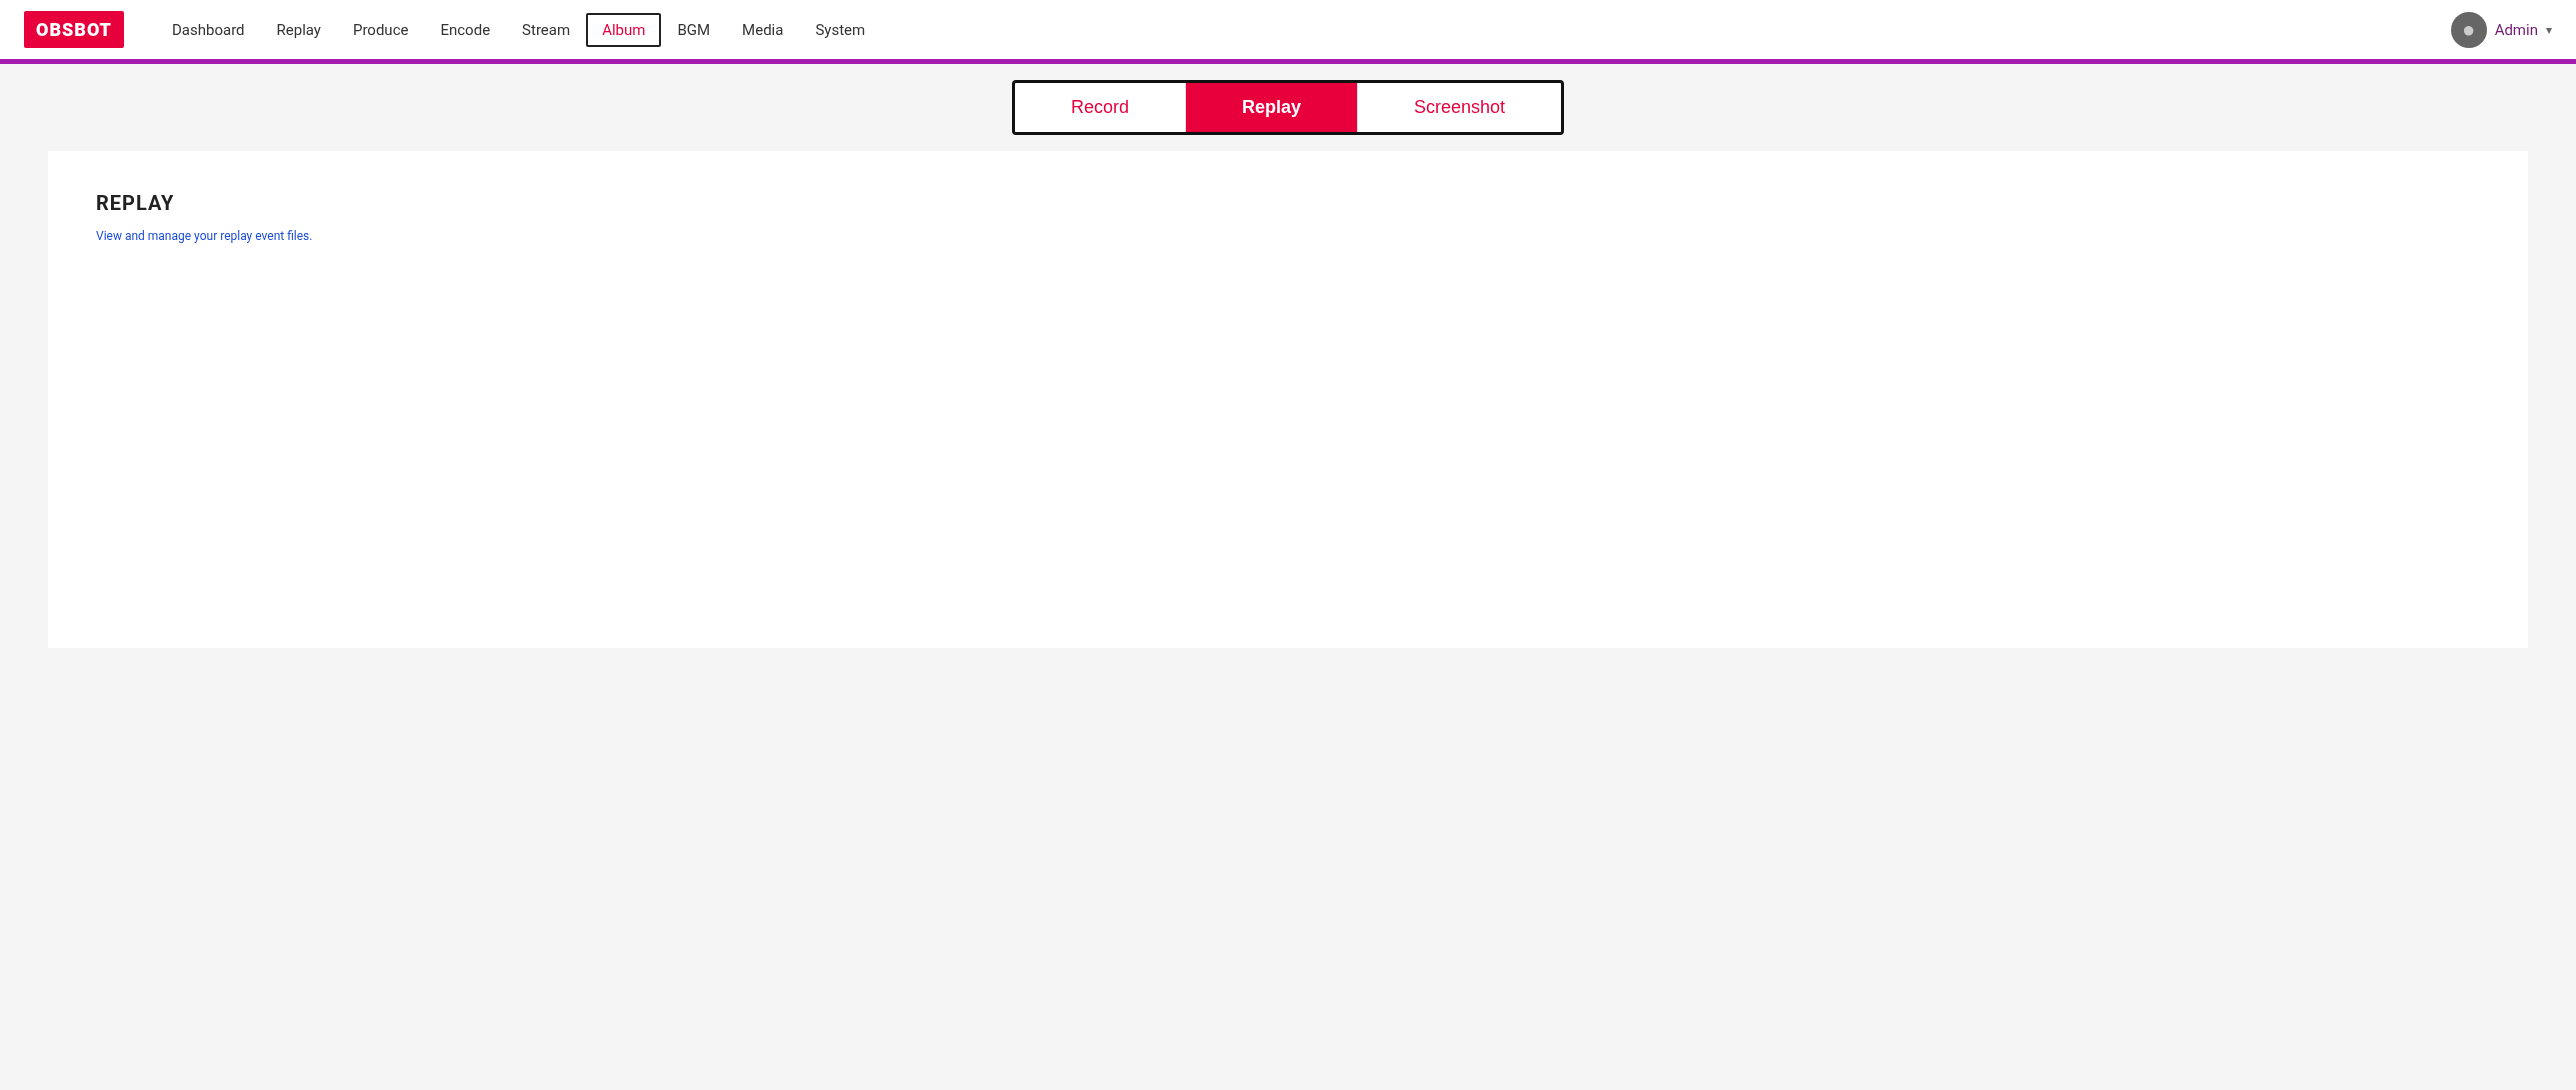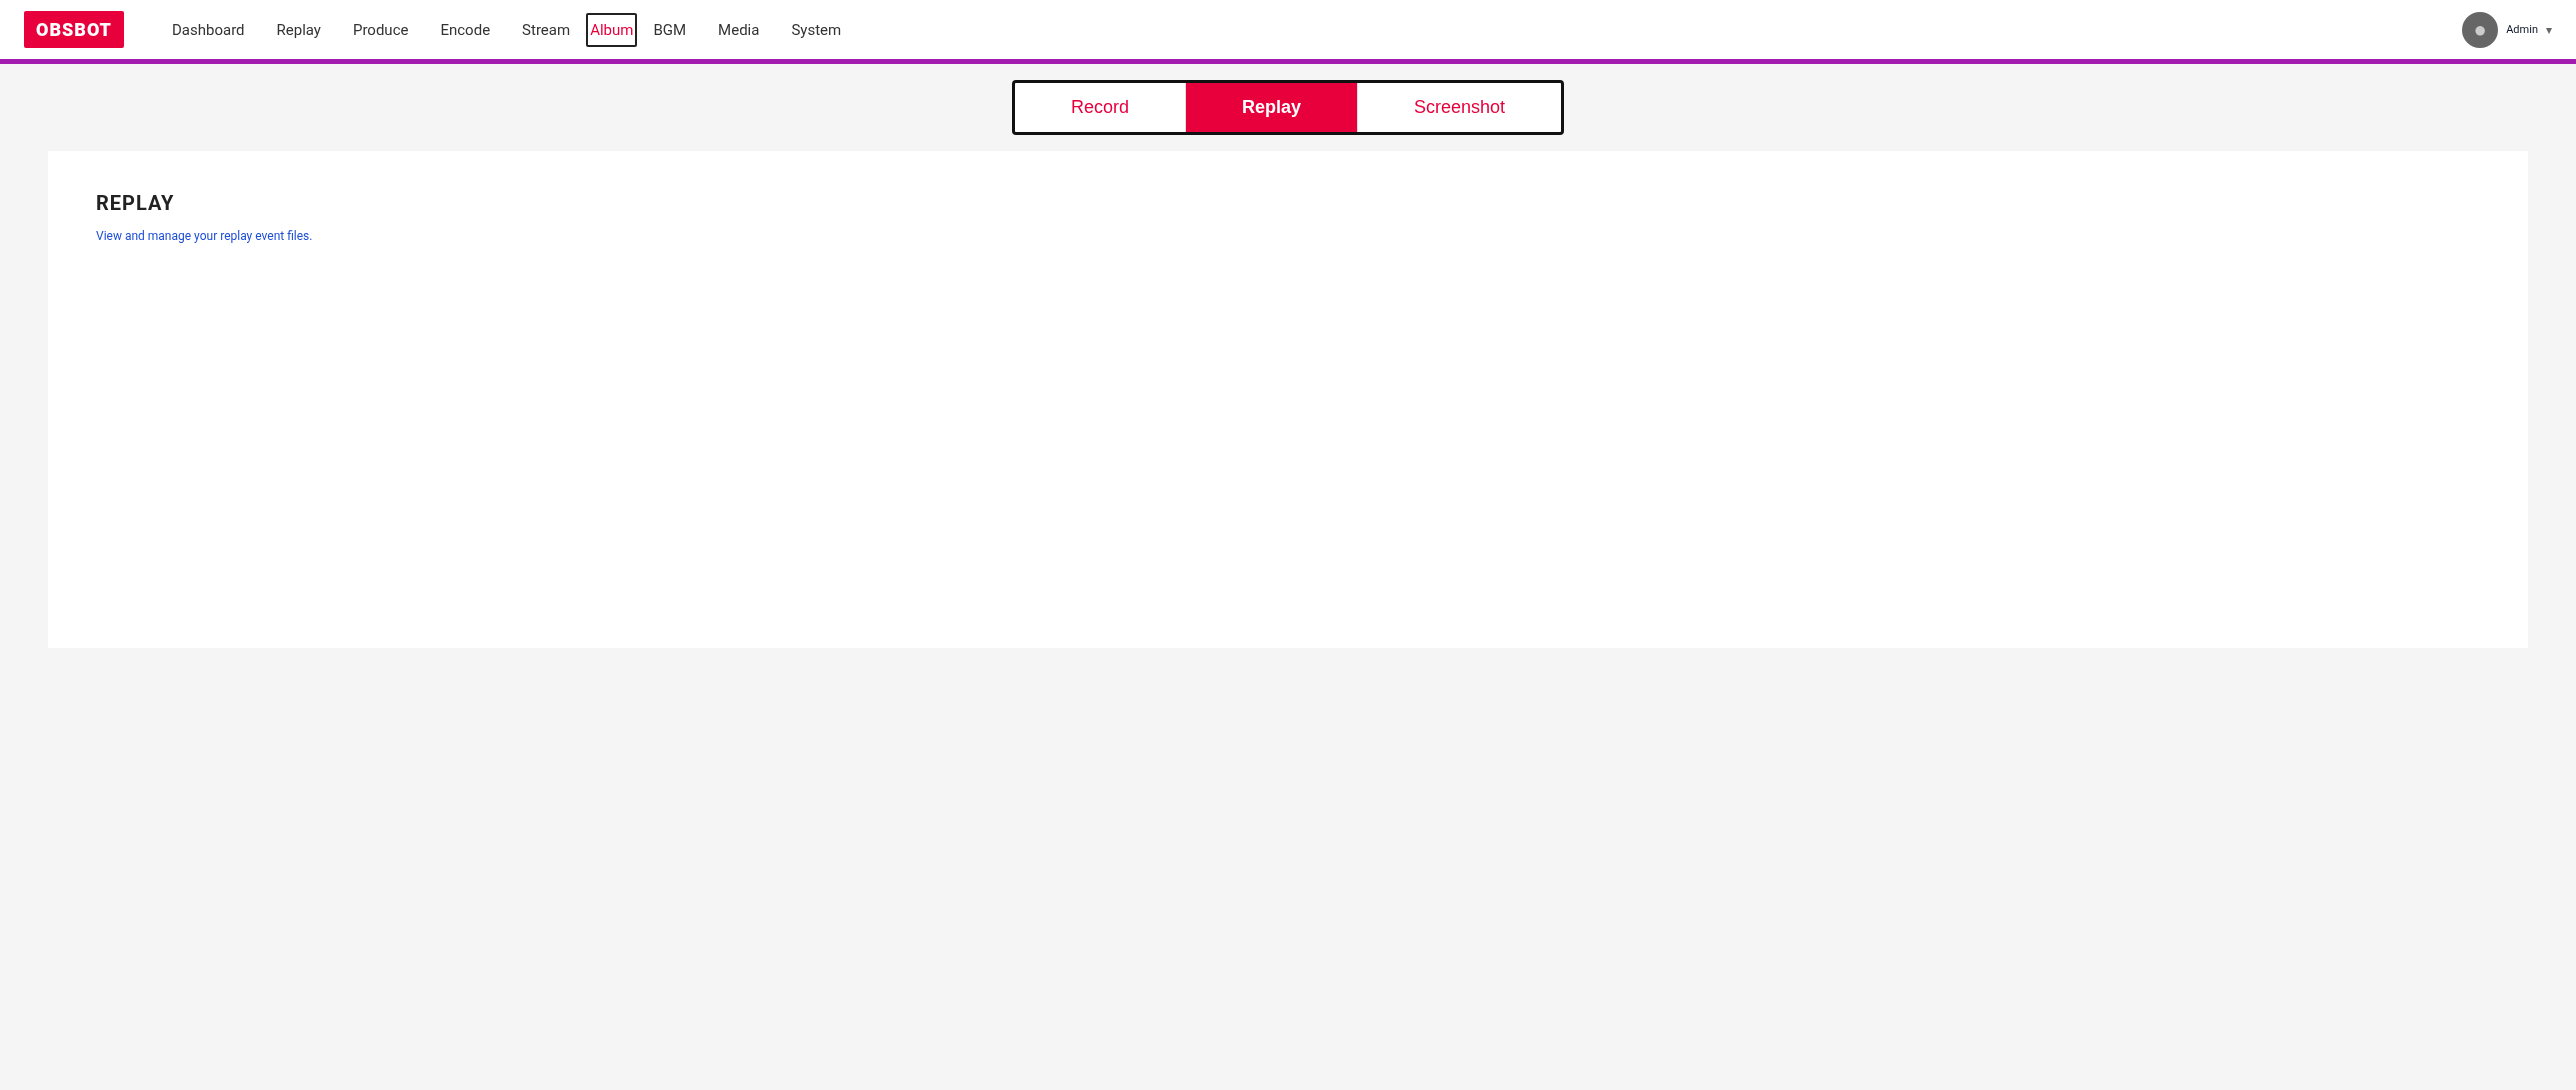--- a/index.html
+++ b/index.html
@@ -55,21 +55,21 @@
       color: #333333;
       cursor: pointer;
       text-decoration: none;
       border-radius: 2px;
       white-space: nowrap;
     }
 
     .nav-item.active {
       color: #e8003d;
       border: 2px solid #222222;
-      padding: 6px 2px;
+      padding: 6px 14px;
     }
 
     .nav-right {
       display: flex;
       align-items: center;
       gap: 8px;
       margin-left: auto;
     }
 
     .avatar-container {
@@ -88,22 +88,22 @@
       align-items: center;
       justify-content: center;
     }
 
     .avatar-icon {
       color: #ccc;
       font-size: 22px;
     }
 
     .admin-label {
-      font-size: 11px;
-      color: #0f172a;
+      font-size: 15px;
+      color: #701a75;
     }
 
     .chevron {
       font-size: 12px;
       color: #666;
     }
 
     
     .subtab-wrapper {
       display: flex;

